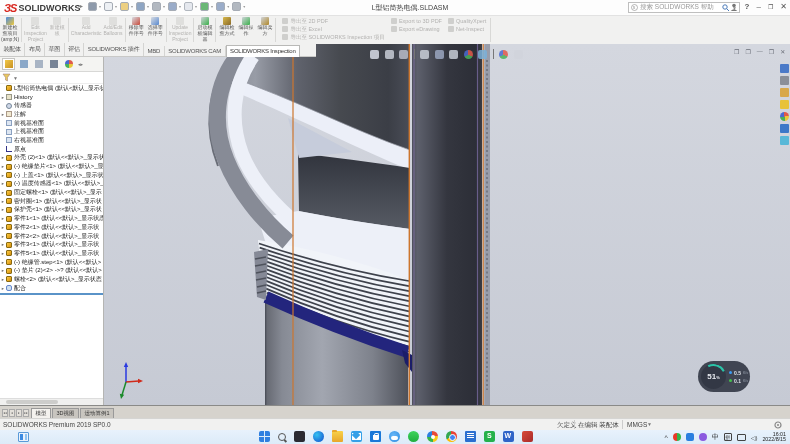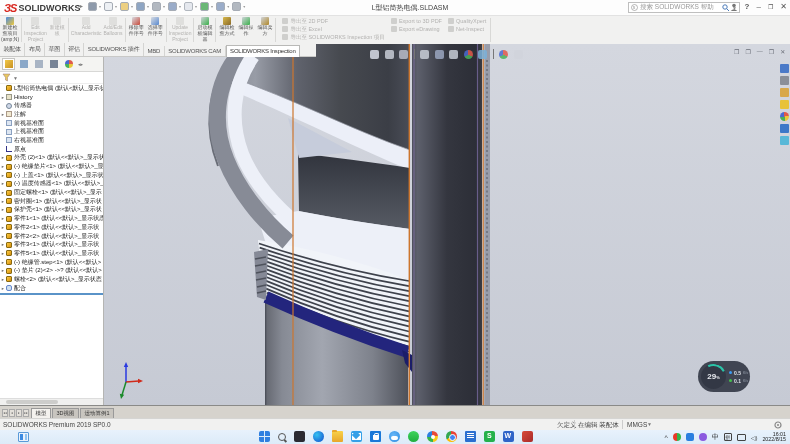--- a/index.html
+++ b/index.html
@@ -451,21 +451,21 @@
       <path d="M17,3 L14.8,8 L19.2,8 Z" fill="#2a3ae0"></path>
       <line x1="17" y1="23" x2="30" y2="22" stroke="#d02a1a" stroke-width="1.5"></line>
       <path d="M34,22 L29,19.8 L29,24.2 Z" fill="#d02a1a"></path>
       <line x1="17" y1="23" x2="13" y2="36" stroke="#1a8a2a" stroke-width="1.5"></line>
       <path d="M12,40 L10.8,34.8 L15.2,35.8 Z" fill="#1a8a2a"></path>
     </svg>
 
     <div class="badge">
       <div class="badge-circle">
         <div class="badge-arc"></div>
-        <span class="badge-pct"><span>29</span><small>%</small></span>
+        <span class="badge-pct"><span>51</span><small>%</small></span>
       </div>
       <div class="badge-rows" id="badgerows">
           <div class="badge-row">
             <span class="dot" style="background: rgb(59, 156, 245);"></span>
             <b>0.5</b>
             <span style="font-size: 3.5px; color: rgb(154, 162, 176);">K/s</span>
           </div>
           <div class="badge-row">
             <span class="dot" style="background: rgb(67, 193, 75);"></span>
             <b>0.1</b>

